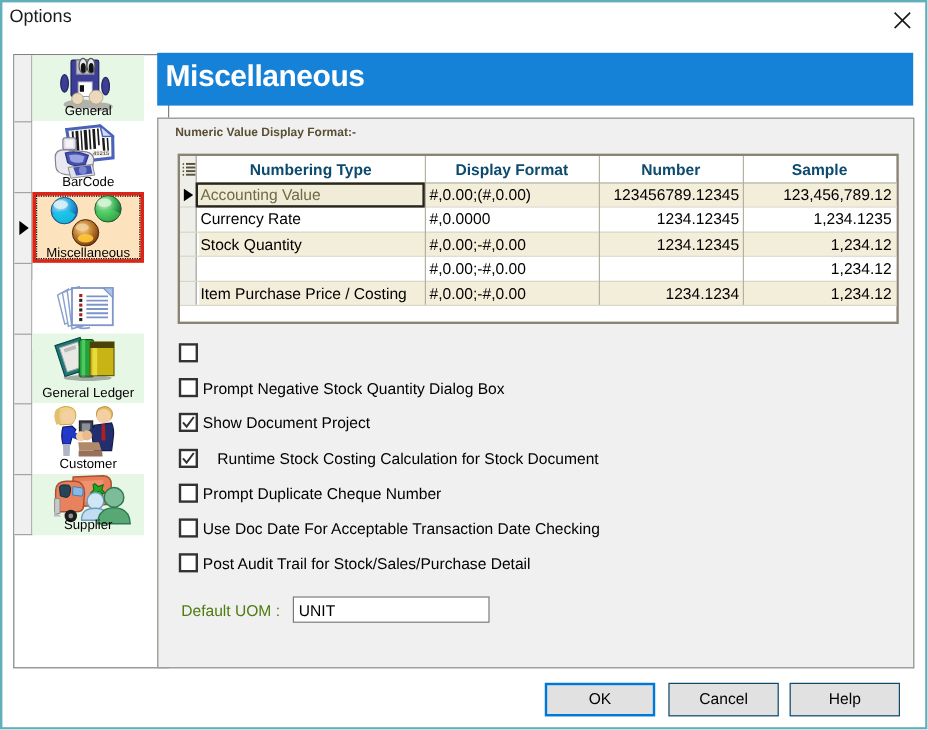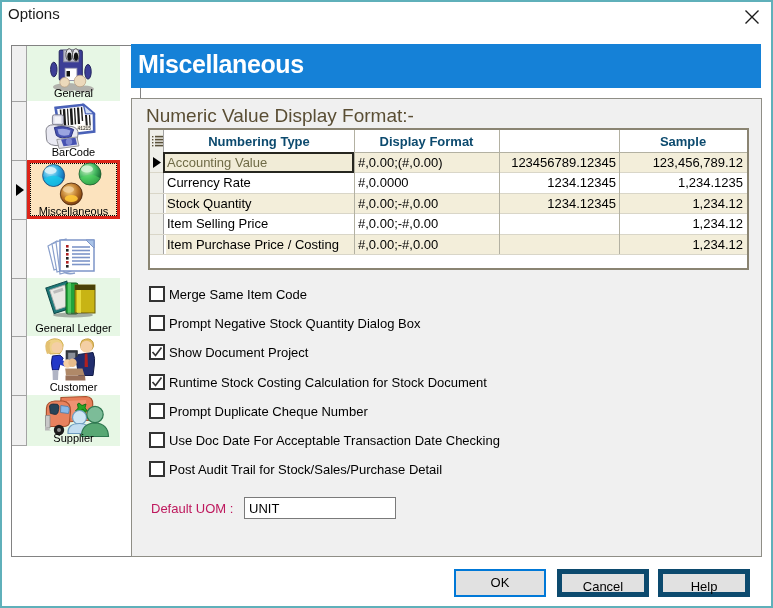--- a/index.html
+++ b/index.html
@@ -7,31 +7,31 @@
 body { font-family:"Liberation Sans", sans-serif; background:#fff; position:relative; overflow:hidden; }
 #win { position:absolute; left:0; top:0; width:773px; height:608px; background:#fff; border:2px solid #5fb0ba; }
 .abs { position:absolute; }
 #title { left:6px; top:3px; font-size:15px; color:#1b1b1b; }
 #sidebar { left:9px; top:43px; width:130px; height:512px; background:#fff; border:1px solid #828282; }
 .srow { position:absolute; left:15px; width:93px; }
 .slabel { position:absolute; left:0; right:0; bottom:2px; text-align:center; font-size:11px; color:#000; }
 #hdr { left:129px; top:42px; width:630px; height:44px; background:#1581d7; }
 #hdrtext { left:136px; top:50px; font-size:25px; line-height:25px; font-weight:bold; color:#fff; letter-spacing:-0.4px; }
 #panel { left:129px; top:96px; width:631px; height:459px; background:#f0f0f0; border:1px solid #8f8e86; }
-#nvdf { left:144px; top:103px; font-size:19px; font-weight:normal; color:#5a4e34; }
+#nvdf { left:144px; top:103px; font-size:10px; font-weight:bold; color:#5a4e34; }
 #grid { left:146px; top:126px; width:601px; height:142px; background:#fff; border:2px solid #8a8472; }
 .gcol { position:absolute; top:0; height:124px; width:1px; background:#b3b1a2; }
 .ghead { position:absolute; top:0; height:22px; font-size:13px; font-weight:bold; color:#0c4a6e; text-align:center; line-height:23px; }
 .grow { position:absolute; left:16px; width:581px; height:21px; }
 .gcell { position:absolute; font-size:13px; color:#000; line-height:20px; white-space:nowrap; }
 .cream { background:#f3eeda; }
 .cwhite { background:#fff; }
 .chk { position:absolute; left:147px; width:16px; height:16px; background:#fff; border:2px solid #333333; }
 .chklabel { position:absolute; left:167px; font-size:13px; color:#000; line-height:16px; }
-.btn { position:absolute; top:567px; width:92px; height:28px; background:#e1e1e1; border:5px solid #0c4a6e; font-size:13px; color:#000; text-align:center; line-height:26px; }
+.btn { position:absolute; top:567px; width:92px; height:28px; background:#e1e1e1; border:1px solid #0c4a6e; font-size:13px; color:#000; text-align:center; line-height:26px; }
 .selline { left:0; width:15px; height:1px; background:#a3a3a3; }
 .srow svg { position:absolute; left:0; top:0; }
 .gsep { position:absolute; left:0; width:597px; height:1px; background:#d9d6c8; }
 .gr { width:117px; text-align:right; }
 .gr2 { width:124px; text-align:right; }
 .chk svg { position:absolute; left:0; top:0; }
 </style>
 </head>
 <body>
 <div id="win">
@@ -258,73 +258,73 @@
     <div class="gsep" style="top:124px; left:0; width:597px;"></div>
 
     <div class="abs" style="left:15px; top:21.5px; width:582px; height:1px; background:#b3b1a2;"></div>
 
     <div class="gcol" style="left:204px;"></div>
     <div class="gcol" style="left:349px;"></div>
     <div class="gcol" style="left:469px;"></div>
 
     <div class="ghead" style="left:14px; width:190px;">Numbering Type</div>
     <div class="ghead" style="left:204px; width:145px;">Display Format</div>
+    <div class="ghead" style="left:349px; width:120px;">Number</div>
     <div class="ghead" style="left:469px; width:128px;">Sample</div>
 
     <svg class="abs" style="left:3px; top:27px;" width="8" height="11" viewBox="0 0 8 11">
       <polygon points="0,0 8,5.5 0,11" fill="#000"></polygon>
     </svg>
 
     <div class="abs" style="left:13px; top:22px; width:191px; height:21px; background:#f1ecd7; border:2px solid #26261f;"></div>
 
     <div class="gcell" style="left:17px; top:23px; color:#6f6b47;">Accounting Value</div>
     <div class="gcell" style="left:17px; top:43.4px;">Currency Rate</div>
     <div class="gcell" style="left:17px; top:63.8px;">Stock Quantity</div>
-    <div class="gcell" style="left:17px; top:84.2px;">Item Selling Price</div>
     <div class="gcell" style="left:17px; top:104.6px;">Item Purchase Price / Costing</div>
 
     <div class="gcell" style="left:208px; top:23px;">#,0.00;(#,0.00)</div>
     <div class="gcell" style="left:208px; top:43.4px;">#,0.0000</div>
     <div class="gcell" style="left:208px; top:63.8px;">#,0.00;-#,0.00</div>
     <div class="gcell" style="left:208px; top:84.2px;">#,0.00;-#,0.00</div>
     <div class="gcell" style="left:208px; top:104.6px;">#,0.00;-#,0.00</div>
 
     <div class="gcell gr" style="left:349px; top:23px;">123456789.12345</div>
     <div class="gcell gr" style="left:349px; top:43.4px;">1234.12345</div>
     <div class="gcell gr" style="left:349px; top:63.8px;">1234.12345</div>
+    <div class="gcell gr" style="left:349px; top:104.6px;">1234.1234</div>
 
     <div class="gcell gr2" style="left:469px; top:23px;">123,456,789.12</div>
     <div class="gcell gr2" style="left:469px; top:43.4px;">1,234.1235</div>
     <div class="gcell gr2" style="left:469px; top:63.8px;">1,234.12</div>
     <div class="gcell gr2" style="left:469px; top:84.2px;">1,234.12</div>
     <div class="gcell gr2" style="left:469px; top:104.6px;">1,234.12</div>
   </div>
 
   <div class="chk" style="top:284px;"></div>
-  <div class="chklabel" style="top:285px;">Merge Same Item Code</div>
   <div class="chk" style="top:313px;"></div>
   <div class="chklabel" style="top:314px;">Prompt Negative Stock Quantity Dialog Box</div>
   <div class="chk" style="top:342px;">
     <svg width="12" height="12" viewBox="0 0 12 12">
         <path d="M1.5 6 L4.5 9.5 L10.5 1.5" stroke="#333" stroke-width="1.7" fill="none"></path>
       </svg>
   </div>
   <div class="chklabel" style="top:343px;">Show Document Project</div>
   <div class="chk" style="top:372px;">
     <svg width="12" height="12" viewBox="0 0 12 12">
         <path d="M1.5 6 L4.5 9.5 L10.5 1.5" stroke="#333" stroke-width="1.7" fill="none"></path>
       </svg>
   </div>
-  <div class="chklabel" style="top:373px;">Runtime Stock Costing Calculation for Stock Document</div>
+  <div class="chklabel" style="top:373px;margin-left:12px;">Runtime Stock Costing Calculation for Stock Document</div>
   <div class="chk" style="top:401px;"></div>
   <div class="chklabel" style="top:402px;">Prompt Duplicate Cheque Number</div>
   <div class="chk" style="top:430px;"></div>
   <div class="chklabel" style="top:431px;">Use Doc Date For Acceptable Transaction Date Checking</div>
   <div class="chk" style="top:459px;"></div>
   <div class="chklabel" style="top:460px;">Post Audit Trail for Stock/Sales/Purchase Detail</div>
 
-  <div class="abs" style="left:149px; top:499px; font-size:13px; color:#be185d;">Default UOM :</div>
-  <div class="abs" style="left:242px; top:495px; width:152px; height:22px; background:#fff; border:1px solid #7a7a7a; font-size:13px; line-height:22px; padding-left:4px;">UNIT</div>
+  <div class="abs" style="left:149px; top:499px; font-size:13px; color:#4d7c0f;">Default UOM :</div>
+  <div class="abs" style="left:242px; top:495px; width:164px; height:22px; background:#fff; border:1px solid #7a7a7a; font-size:13px; line-height:22px; padding-left:4px;">UNIT</div>
 
   <div class="btn" style="left:452px; border:2px solid #0078d7; line-height:24px;">OK</div>
   <div class="btn" style="left:555px;">Cancel</div>
   <div class="btn" style="left:656px;">Help</div>
 </div>
 
 </body></html>

